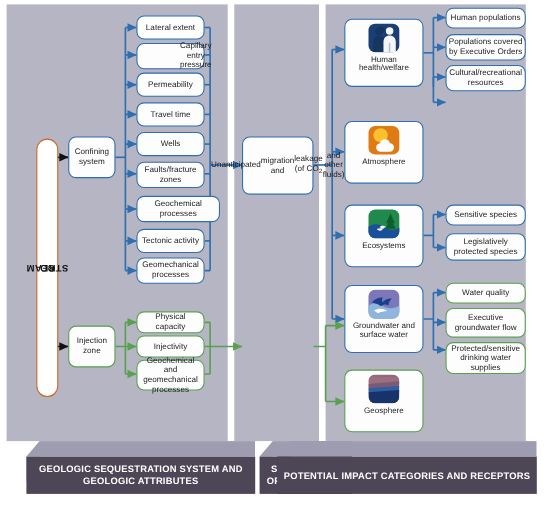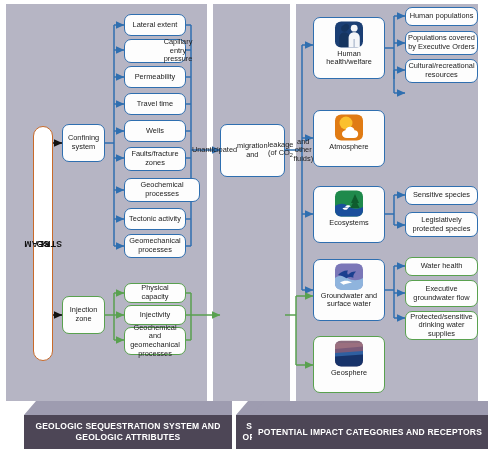--- a/index.html
+++ b/index.html
@@ -241,21 +241,21 @@
     <div class="lbl">Geosphere</div>
   </div>
 
   <div class="box bl" style="left:405px;top:7px;width:73px;height:19px;">Human populations</div>
   <div class="box bl" style="left:405px;top:31px;width:73px;height:24px;">Populations covered by Executive Orders</div>
   <div class="box bl" style="left:405px;top:59px;width:73px;height:24px;">Cultural/recreational resources</div>
 
   <div class="box bl" style="left:405px;top:186px;width:73px;height:19px;">Sensitive species</div>
   <div class="box bl" style="left:405px;top:212px;width:73px;height:25px;">Legislatively protected species</div>
 
-  <div class="box gr" style="left:405px;top:257px;width:73px;height:19px;">Water health</div>
+  <div class="box gr" style="left:405px;top:257px;width:73px;height:19px;">Water quality</div>
   <div class="box gr" style="left:405px;top:280px;width:73px;height:27px;">Executive groundwater flow</div>
   <div class="box gr" style="left:405px;top:311px;width:73px;height:29px;">Protected/sensitive drinking water supplies</div>
 
   <div class="banner b1">
     <div class="top"></div>
     <div class="side"></div>
     <div class="face">
       <div class="faceinner">GEOLOGIC SEQUESTRATION SYSTEM AND GEOLOGIC ATTRIBUTES</div>
     </div>
   </div>

